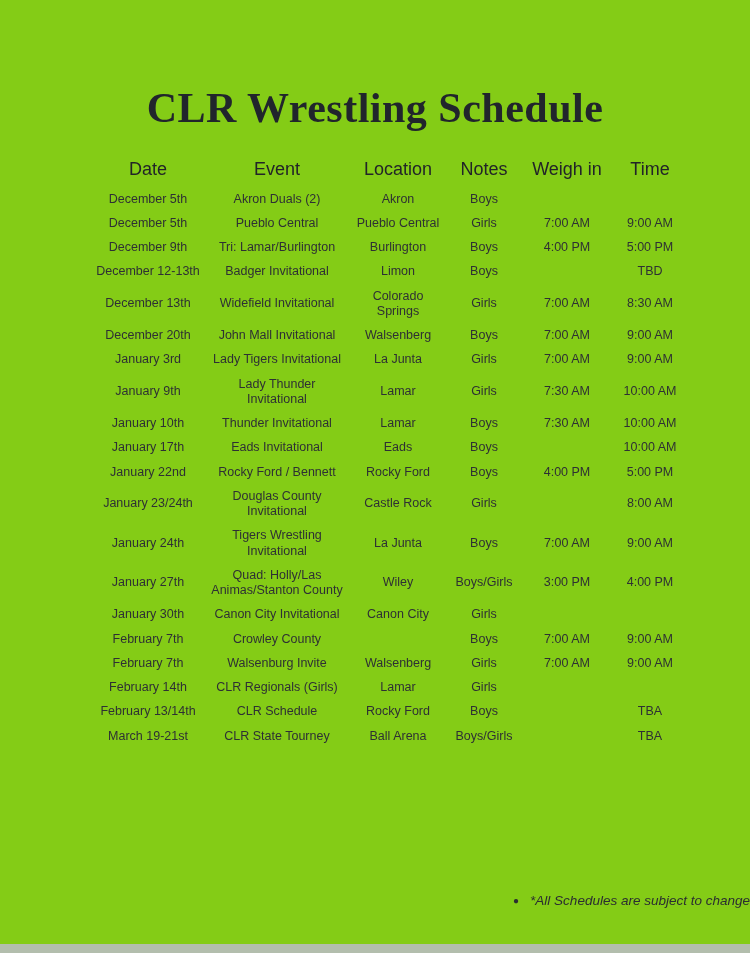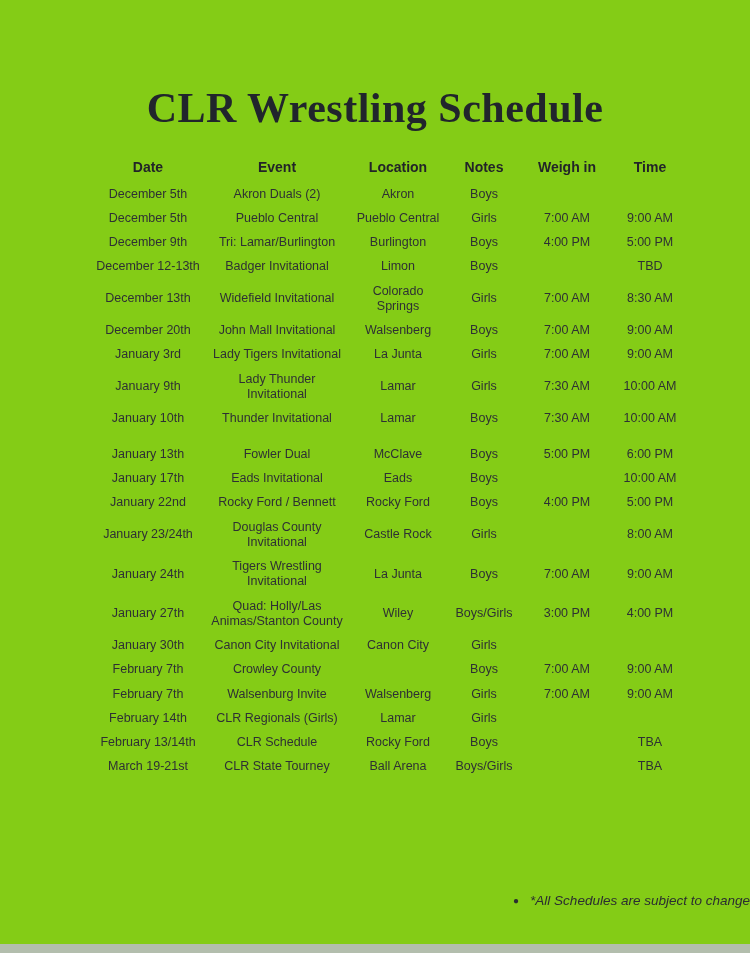--- a/index.html
+++ b/index.html
@@ -22,22 +22,22 @@
     text-align: center;
     padding-top: 84px;
     color: #21252c;
   }
   table.schedule {
     border-collapse: collapse;
     table-layout: fixed;
     margin: 27px 0 0 92px;
   }
   table.schedule th {
-    font-size: 14px;
-    font-weight: bold;
+    font-size: 18px;
+    font-weight: normal;
     color: #222428;
     text-align: center;
     padding: 0 2px 7px 2px;
   }
   table.schedule td {
     font-size: 12.5px;
     text-align: center;
     vertical-align: middle;
     padding: 4.5px 2px;
     line-height: 1.22;
@@ -163,28 +163,20 @@
           <td>10:00 AM</td>
         </tr>
         <tr>
           <td>January 10th</td>
           <td>Thunder Invitational</td>
           <td>Lamar</td>
           <td>Boys</td>
           <td>7:30 AM</td>
           <td>10:00 AM</td>
         </tr>
-        <tr class="gap-top">
-          <td>January 13th</td>
-          <td>Fowler Dual</td>
-          <td>McClave</td>
-          <td>Boys</td>
-          <td>5:00 PM</td>
-          <td>6:00 PM</td>
-        </tr>
         <tr>
           <td>January 17th</td>
           <td>Eads Invitational</td>
           <td>Eads</td>
           <td>Boys</td>
           <td></td>
           <td>10:00 AM</td>
         </tr>
         <tr>
           <td>January 22nd</td>

